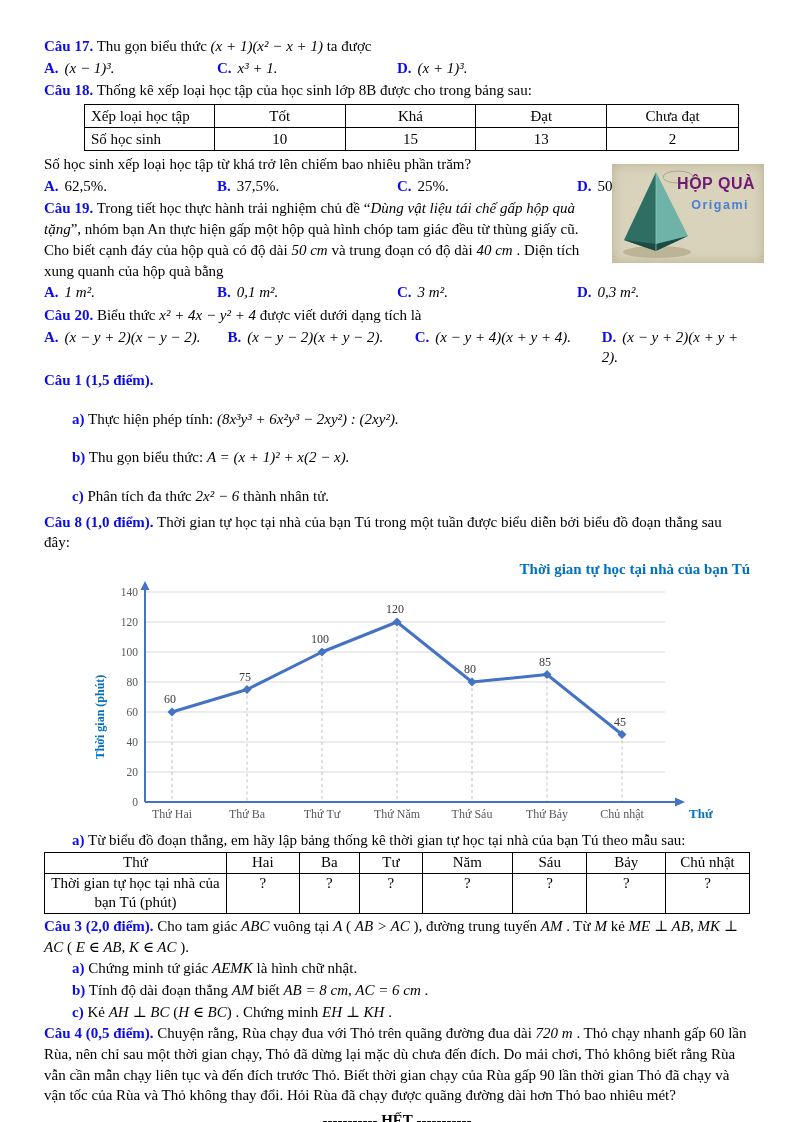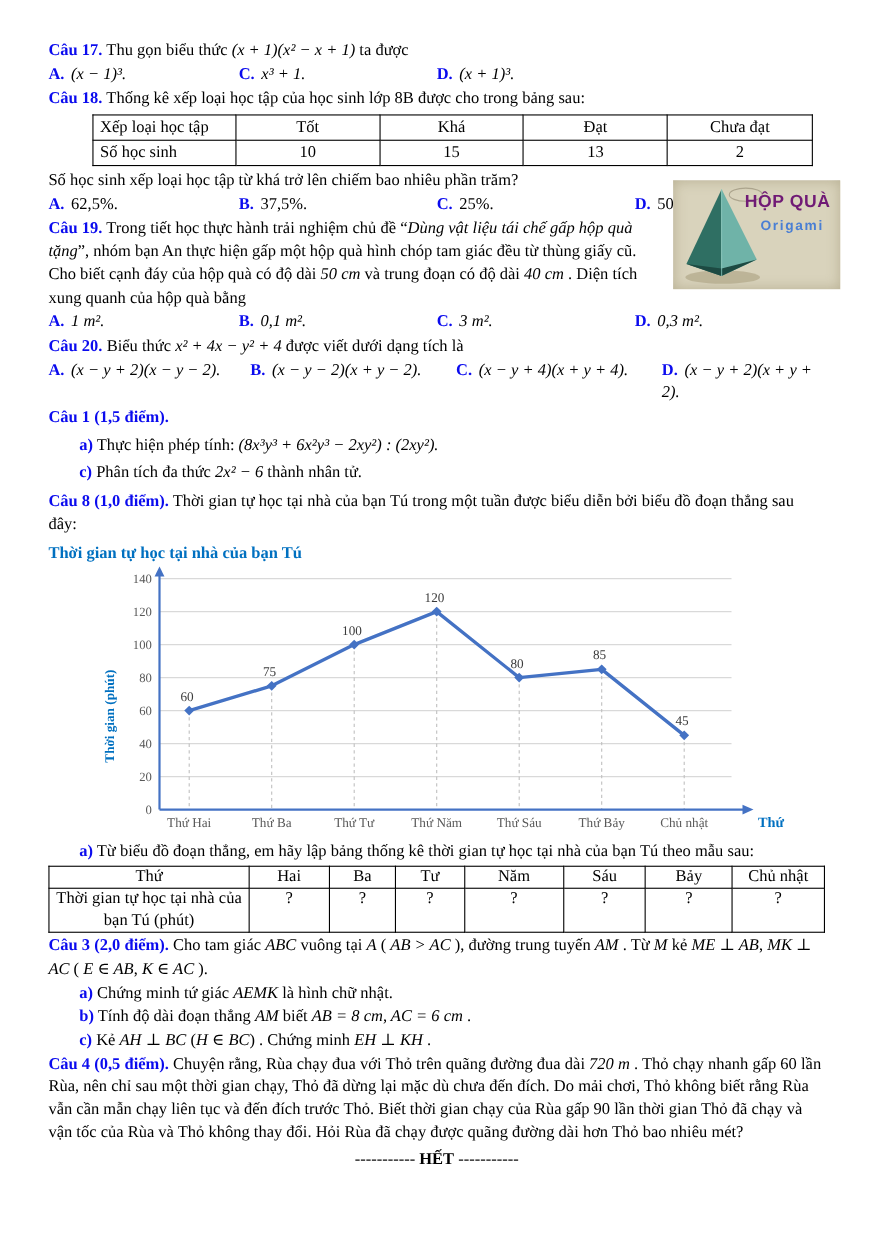--- a/index.html
+++ b/index.html
@@ -14,22 +14,22 @@
   .up{font-style:normal;}
   .opts{display:grid;grid-template-columns:24.5% 25.5% 25.5% 24.5%;margin:1px 0 2px 0;}
   .opt .ok{color:#0b0bee;font-weight:bold;margin-right:6px;}
   table{border-collapse:collapse;font-size:15px;}
   .t18{margin:3px 0 3px 40px;width:655px;}
   .t18 td{border:1px solid #000;padding:0 6px;text-align:center;height:22px;}
   .t18 td.rowhead{text-align:left;}
   .t2a{margin:2px 0;width:706px;}
   .t2a td{border:1px solid #000;padding:0 4px;text-align:center;vertical-align:top;line-height:1.3;}
   .section{color:#0b0bee;font-weight:bold;margin-top:2px;}
-  .sub{margin-left:28px;margin-top:4px;margin-bottom:5px;}
-  .chart-title{text-align:left;color:#0070C0;font-weight:bold;font-size:15px;margin-top:6px;}
+  .sub{margin-left:28px;margin-top:18px;margin-bottom:5px;}
+  .chart-title{text-align:right;color:#0070C0;font-weight:bold;font-size:15px;margin-top:6px;}
   .chart-svg{display:block;margin-left:46px;}
   .photo{position:absolute;left:612px;top:164px;width:152px;height:99px;background:#D9D3BC;
          box-shadow:inset 0 0 12px rgba(120,110,70,.35);}
   .photo .hq{position:absolute;right:9px;top:9px;color:#701a75;font-weight:bold;font-size:16px;
              font-family:"Liberation Sans","DejaVu Sans",sans-serif;letter-spacing:.5px;}
   .photo .og{position:absolute;right:15px;top:33px;color:#4A7FD4;font-weight:bold;font-size:12.5px;
              letter-spacing:1.5px;font-family:"Liberation Sans","DejaVu Sans",sans-serif;}
   .het{text-align:center;margin-top:4px;}
   .q19text{margin-right:162px;}
 </style>
@@ -103,20 +103,21 @@
   <p><span class="lbl">Câu 20.</span><span> Biểu thức </span><span class="m">x² + 4x − y² + 4</span><span> được viết dưới dạng tích là</span></p>
   <div class="opts" style="grid-template-columns:26% 26.5% 26.5% 21%">
     <span class="opt"><span class="ok">A.</span><span class="m">(x − y + 2)(x − y − 2).</span></span>
     <span class="opt"><span class="ok">B.</span><span class="m">(x − y − 2)(x + y − 2).</span></span>
     <span class="opt"><span class="ok">C.</span><span class="m">(x − y + 4)(x + y + 4).</span></span>
     <span class="opt"><span class="ok">D.</span><span class="m">(x − y + 2)(x + y + 2).</span></span>
   </div>
 
   <p class="lbl">Câu 1 (1,5 điểm).</p>
   <p class="sub"><span class="lbl">a)</span><span> Thực hiện phép tính: </span><span class="m">(8x³y³ + 6x²y³ − 2xy²) : (2xy²).</span></p>
+  <p class="sub"><span class="lbl">b)</span><span> Thu gọn biểu thức: </span><span class="m">A = (x + 1)² + x(2 − x).</span></p>
   <p class="sub"><span class="lbl">c)</span><span> Phân tích đa thức </span><span class="m">2x² − 6</span><span> thành nhân tử.</span></p>
 
   <p><span class="lbl">Câu 8 (1,0 điểm).</span><span> Thời gian tự học tại nhà của bạn Tú trong một tuần được biểu diễn bởi biểu đồ đoạn thẳng sau đây:</span></p>
   <div>
     <div class="chart-title">Thời gian tự học tại nhà của bạn Tú</div>
     <svg class="chart-svg" id="chart-svg" width="660" height="250">
         <text x="48" y="226" text-anchor="end" font-size="11.5" font-family="Liberation Serif, DejaVu Serif, serif" fill="#595959">0</text>
         <line x1="55" y1="192" x2="575" y2="192" stroke="#d9d9d9" stroke-width="1"></line>
         <text x="48" y="196" text-anchor="end" font-size="11.5" font-family="Liberation Serif, DejaVu Serif, serif" fill="#595959">20</text>
         <line x1="55" y1="162" x2="575" y2="162" stroke="#d9d9d9" stroke-width="1"></line>

